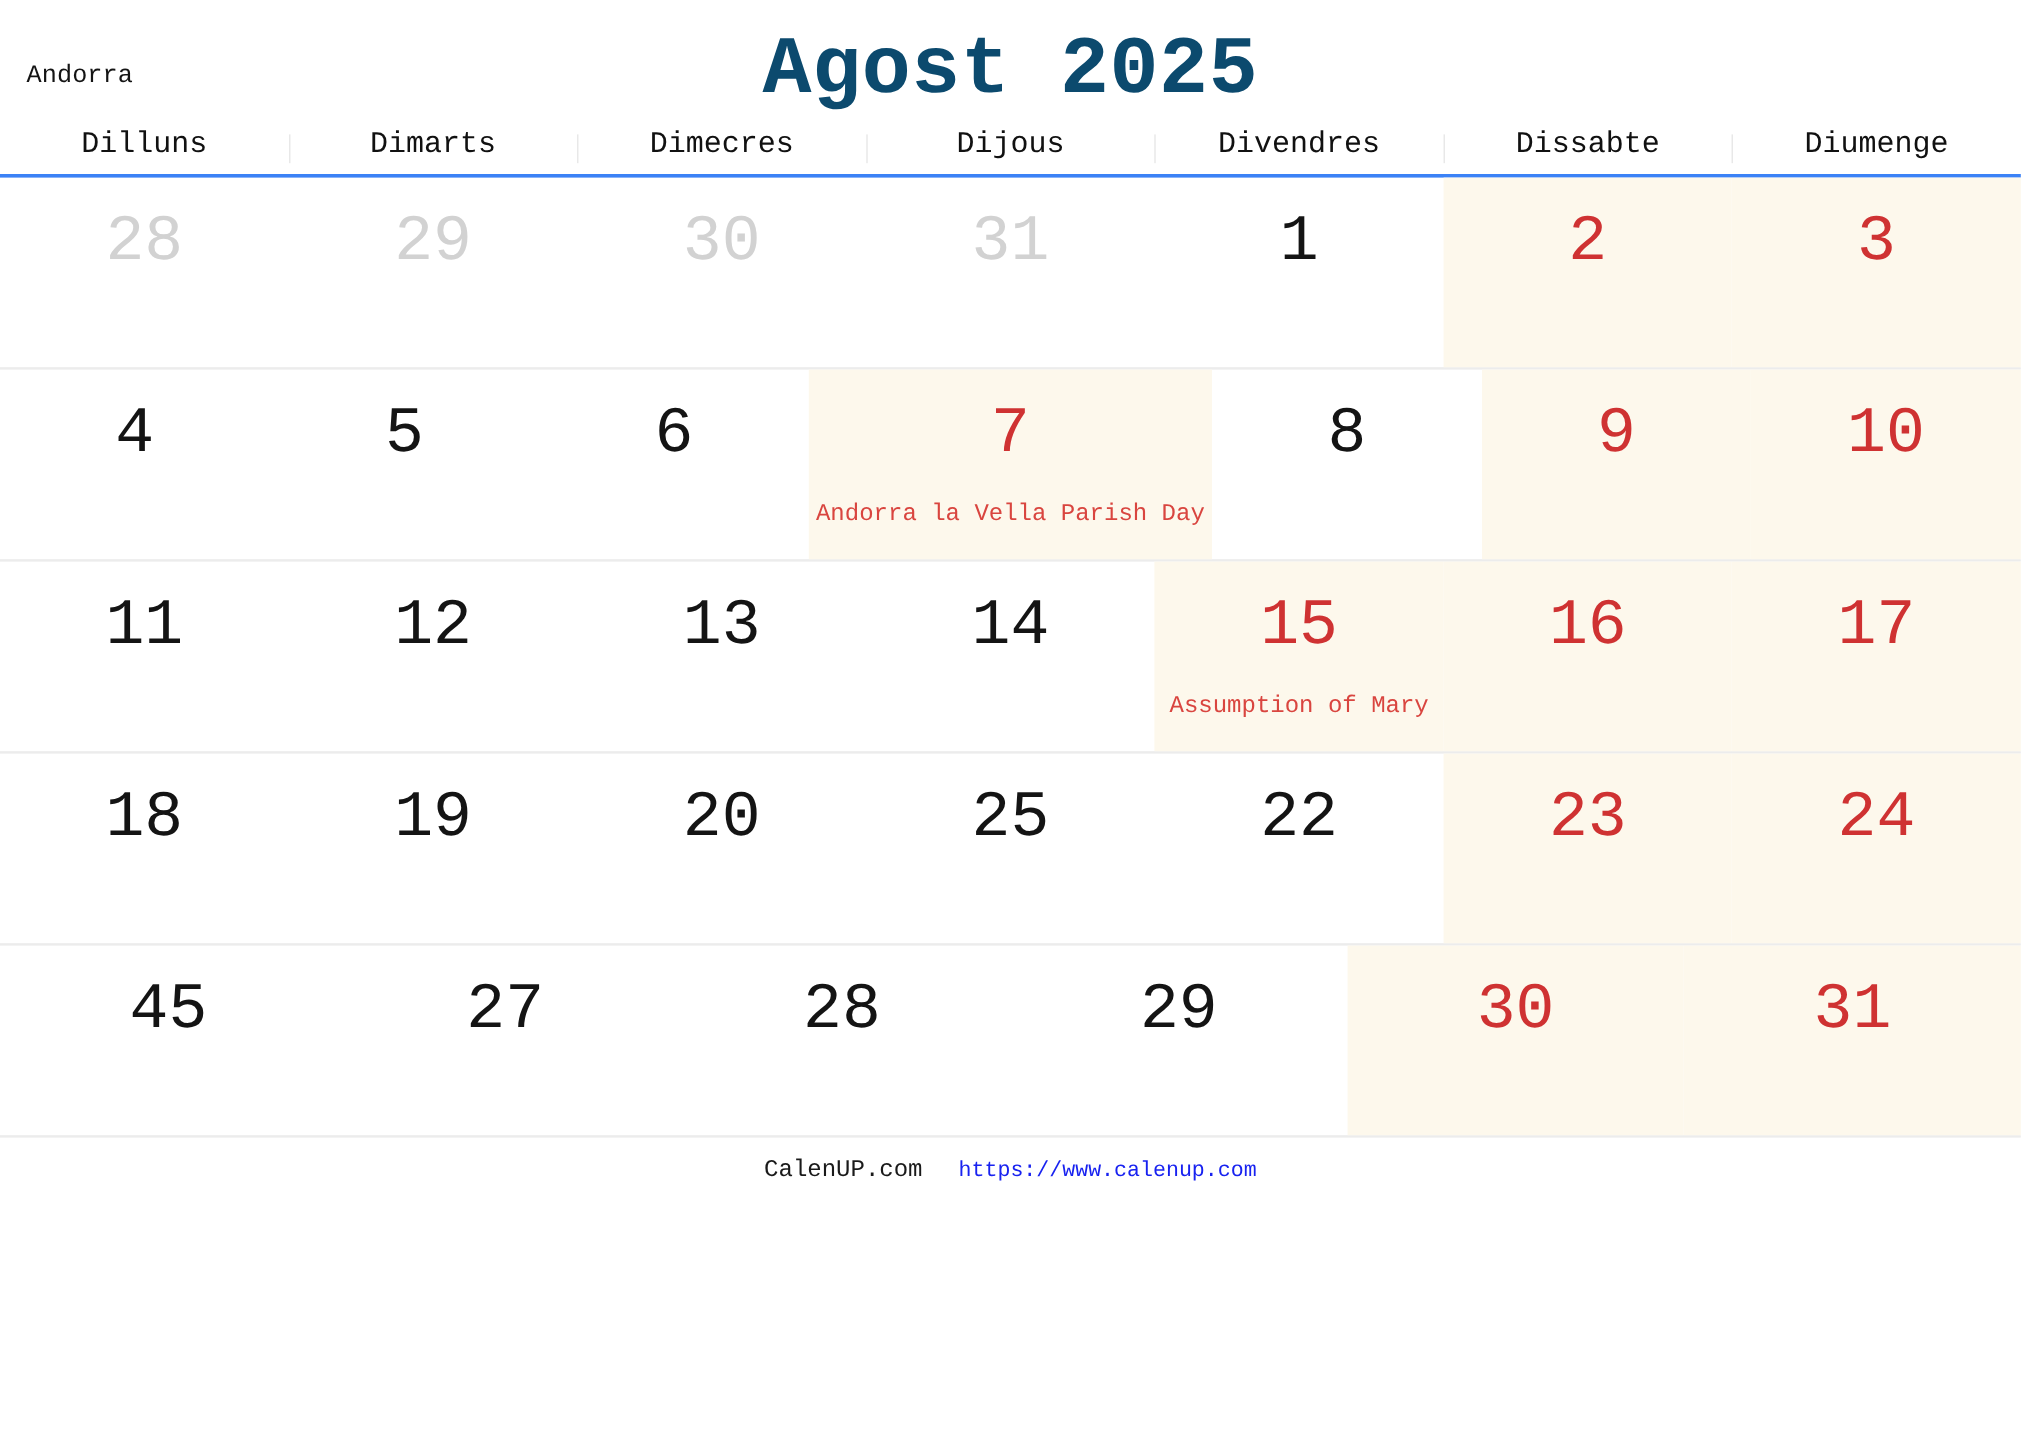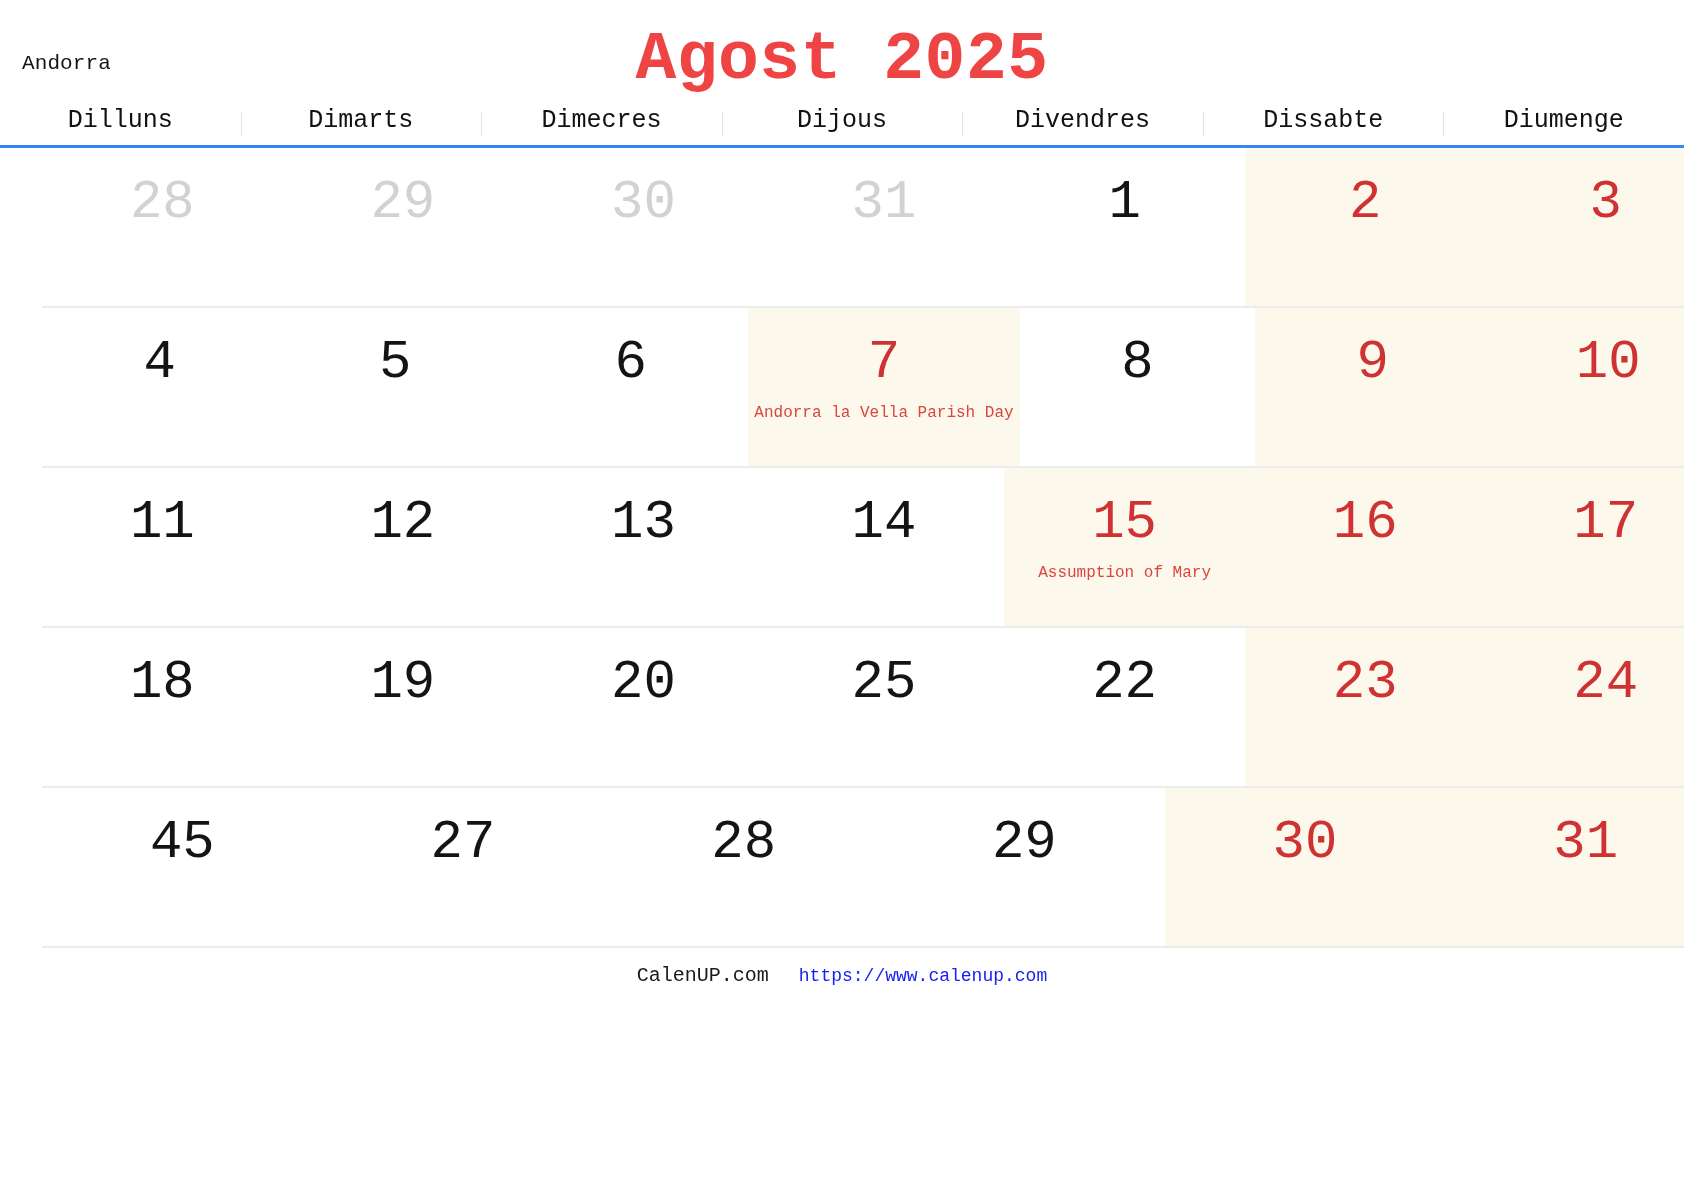--- a/index.html
+++ b/index.html
@@ -39,21 +39,21 @@
     white-space: nowrap;
   }
   .month-title {
     position: absolute;
     left: 0;
     right: 0;
     top: 26px;
     text-align: center;
     font-size: 68px;
     font-weight: bold;
-    color: #ef4444;
+    color: #0c4a6e;
     letter-spacing: 0.5px;
     line-height: 1;
   }
 
   
   .weekday-row {
     display: flex;
     width: 1684px;
     height: 40px;
     align-items: flex-start;
@@ -74,21 +74,20 @@
     top: 4px;
     bottom: -2px;
     width: 1px;
     background: #e3e3e3;
   }
 
   
   .cal-grid {
     position: relative;
     width: 1521px;
-    padding-left: 42px;
   }
   .week-row {
     display: flex;
     width: 1684px;
     height: 160px;
     border-bottom: 2px solid #ececec;
   }
   .day-cell {
     flex: 1 1 0;
     position: relative;
@@ -105,22 +104,22 @@
   .day-num {
     font-size: 54px;
     line-height: 1;
     color: #141414;
     font-weight: normal;
   }
   .day-cell.other-month .day-num { color: #d2d2d2; }
   .day-cell.red .day-num { color: #cf3232; }
 
   .event-label {
-    margin-top: 14px;
-    font-size: 16px;
+    margin-top: 27px;
+    font-size: 20px;
     color: #d9453f;
     text-align: right;
     line-height: 1.15;
     padding: 0 6px;
     white-space: nowrap;
   }
 
   
   .footer {
     width: 1684px;

